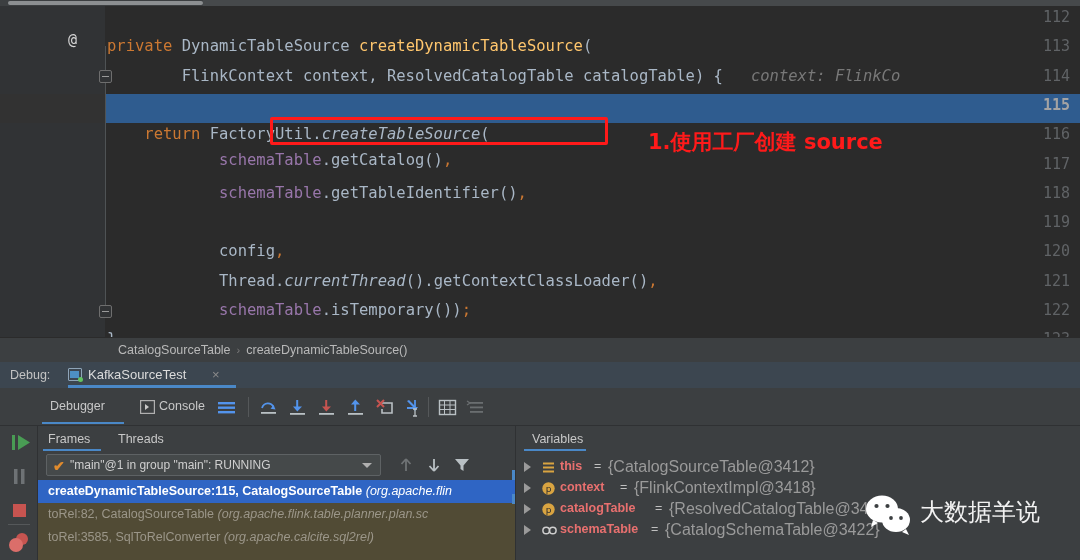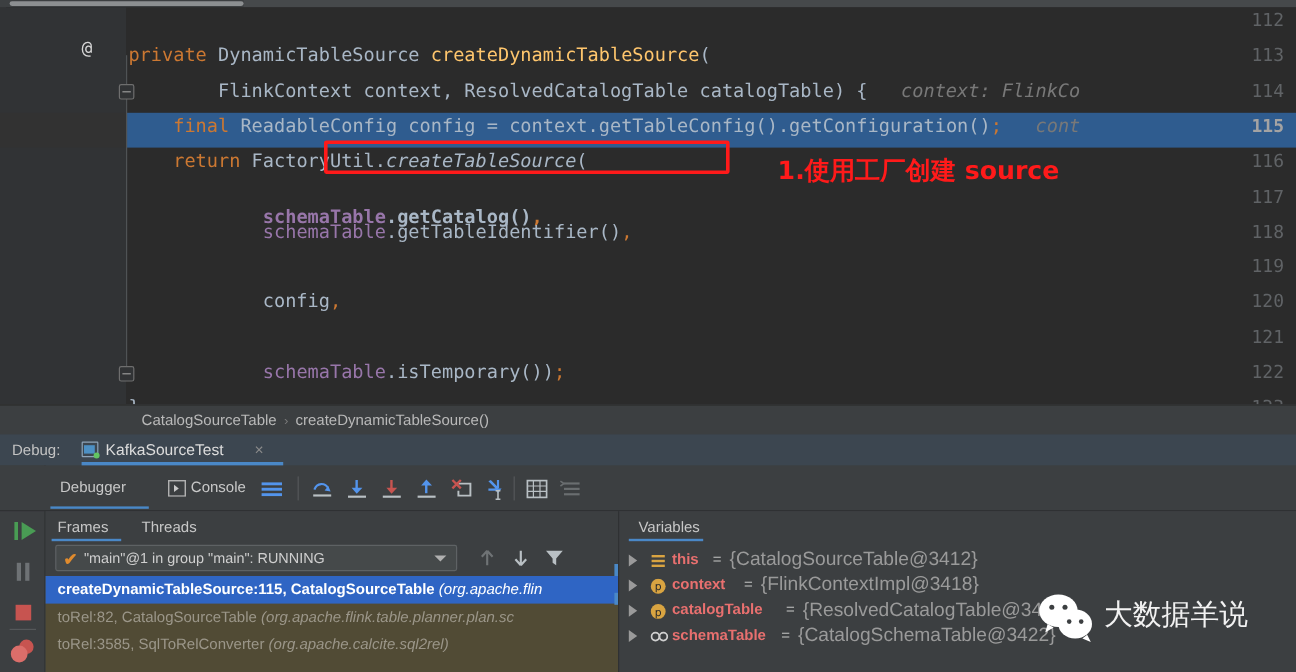--- a/index.html
+++ b/index.html
@@ -156,34 +156,34 @@
     <div id="code-rows" class="code-area">
         <div class="row" style="top: -3px;">
           <span class="txt"></span>
         </div>
         <div class="row" style="top: 26.3px;">
           <span class="txt"><span class="kw">private </span><span class="cls">DynamicTableSource </span><span class="meth">createDynamicTableSource</span><span class="pl">(</span></span>
         </div>
         <div class="row" style="top: 55.6px;">
           <span class="txt"><span class="pl">        FlinkContext context, ResolvedCatalogTable catalogTable) {</span><span class="hint">   context: FlinkCo</span></span>
         </div>
-        <div class="row" style="top: 84.9px;">
-          <span class="txt"><span class="pl">    </span><span class="kw">final </span><span class="pl">ReadableConfig config = context.getTableConfig().getConfiguration()</span><span class="pun">;</span><span class="hint">   cont</span></span>
-        </div>
         <div class="row" style="top: 114.2px;">
           <span class="txt"><span class="pl">    </span><span class="kw">return </span><span class="pl">FactoryUtil.</span><span class="pl ital">createTableSource</span><span class="pl">(</span></span>
         </div>
-        <div class="row" style="top: 161px; font-weight: bold;">
+        <div class="row" style="top: 140px;">
           <span class="txt"><span class="pl">            </span><span class="fld">schemaTable</span><span class="pl">.getCatalog()</span><span class="pun">,</span></span>
         </div>
         <div class="row" style="top: 172.8px;">
           <span class="txt"><span class="pl">            </span><span class="fld">schemaTable</span><span class="pl">.getTableIdentifier()</span><span class="pun">,</span></span>
         </div>
         <div class="row" style="top: 231.4px;">
           <span class="txt"><span class="pl">            config</span><span class="pun">,</span></span>
+        </div>
+        <div class="row" style="top: 260.7px;">
+          <span class="txt"><span class="pl">            Thread.</span><span class="pl ital">currentThread</span><span class="pl">().getContextClassLoader()</span><span class="pun">,</span></span>
         </div>
         <div class="row" style="top: 290px;">
           <span class="txt"><span class="pl">            </span><span class="fld">schemaTable</span><span class="pl">.isTemporary())</span><span class="pun">;</span></span>
         </div>
         <div class="row" style="top: 319.3px;">
           <span class="txt"><span class="pl">}</span></span>
         </div>
       </div>
 
     <span class="at-sign" style="top:25px;">@</span>

